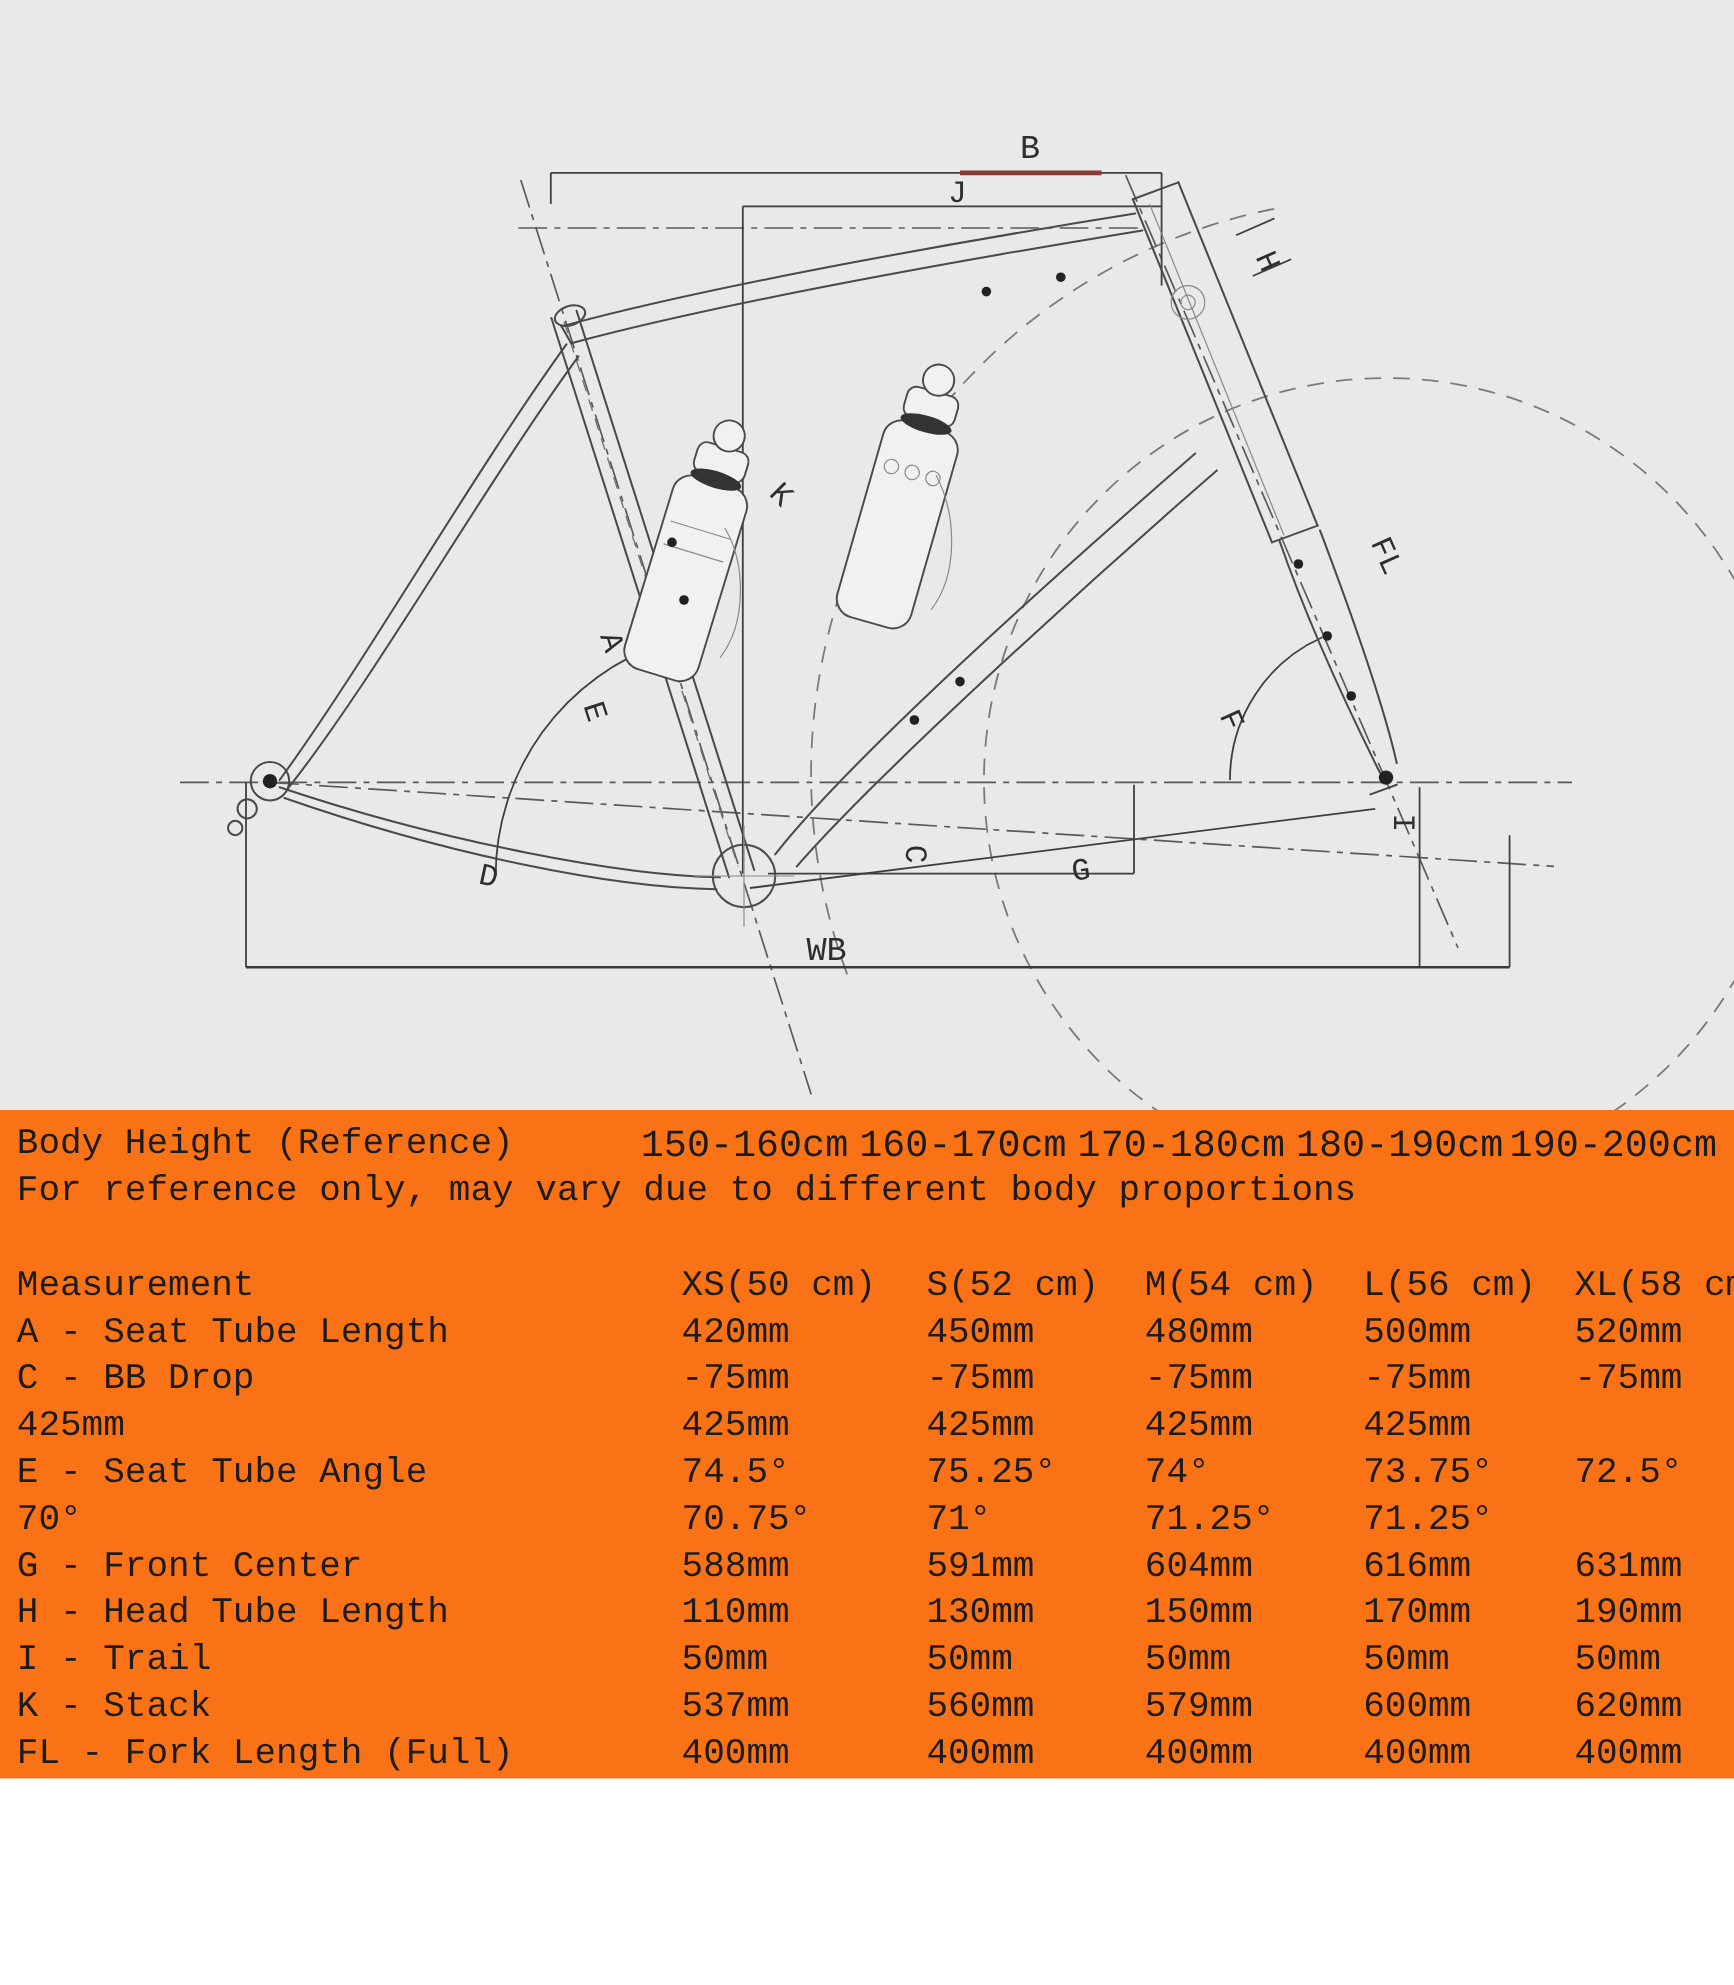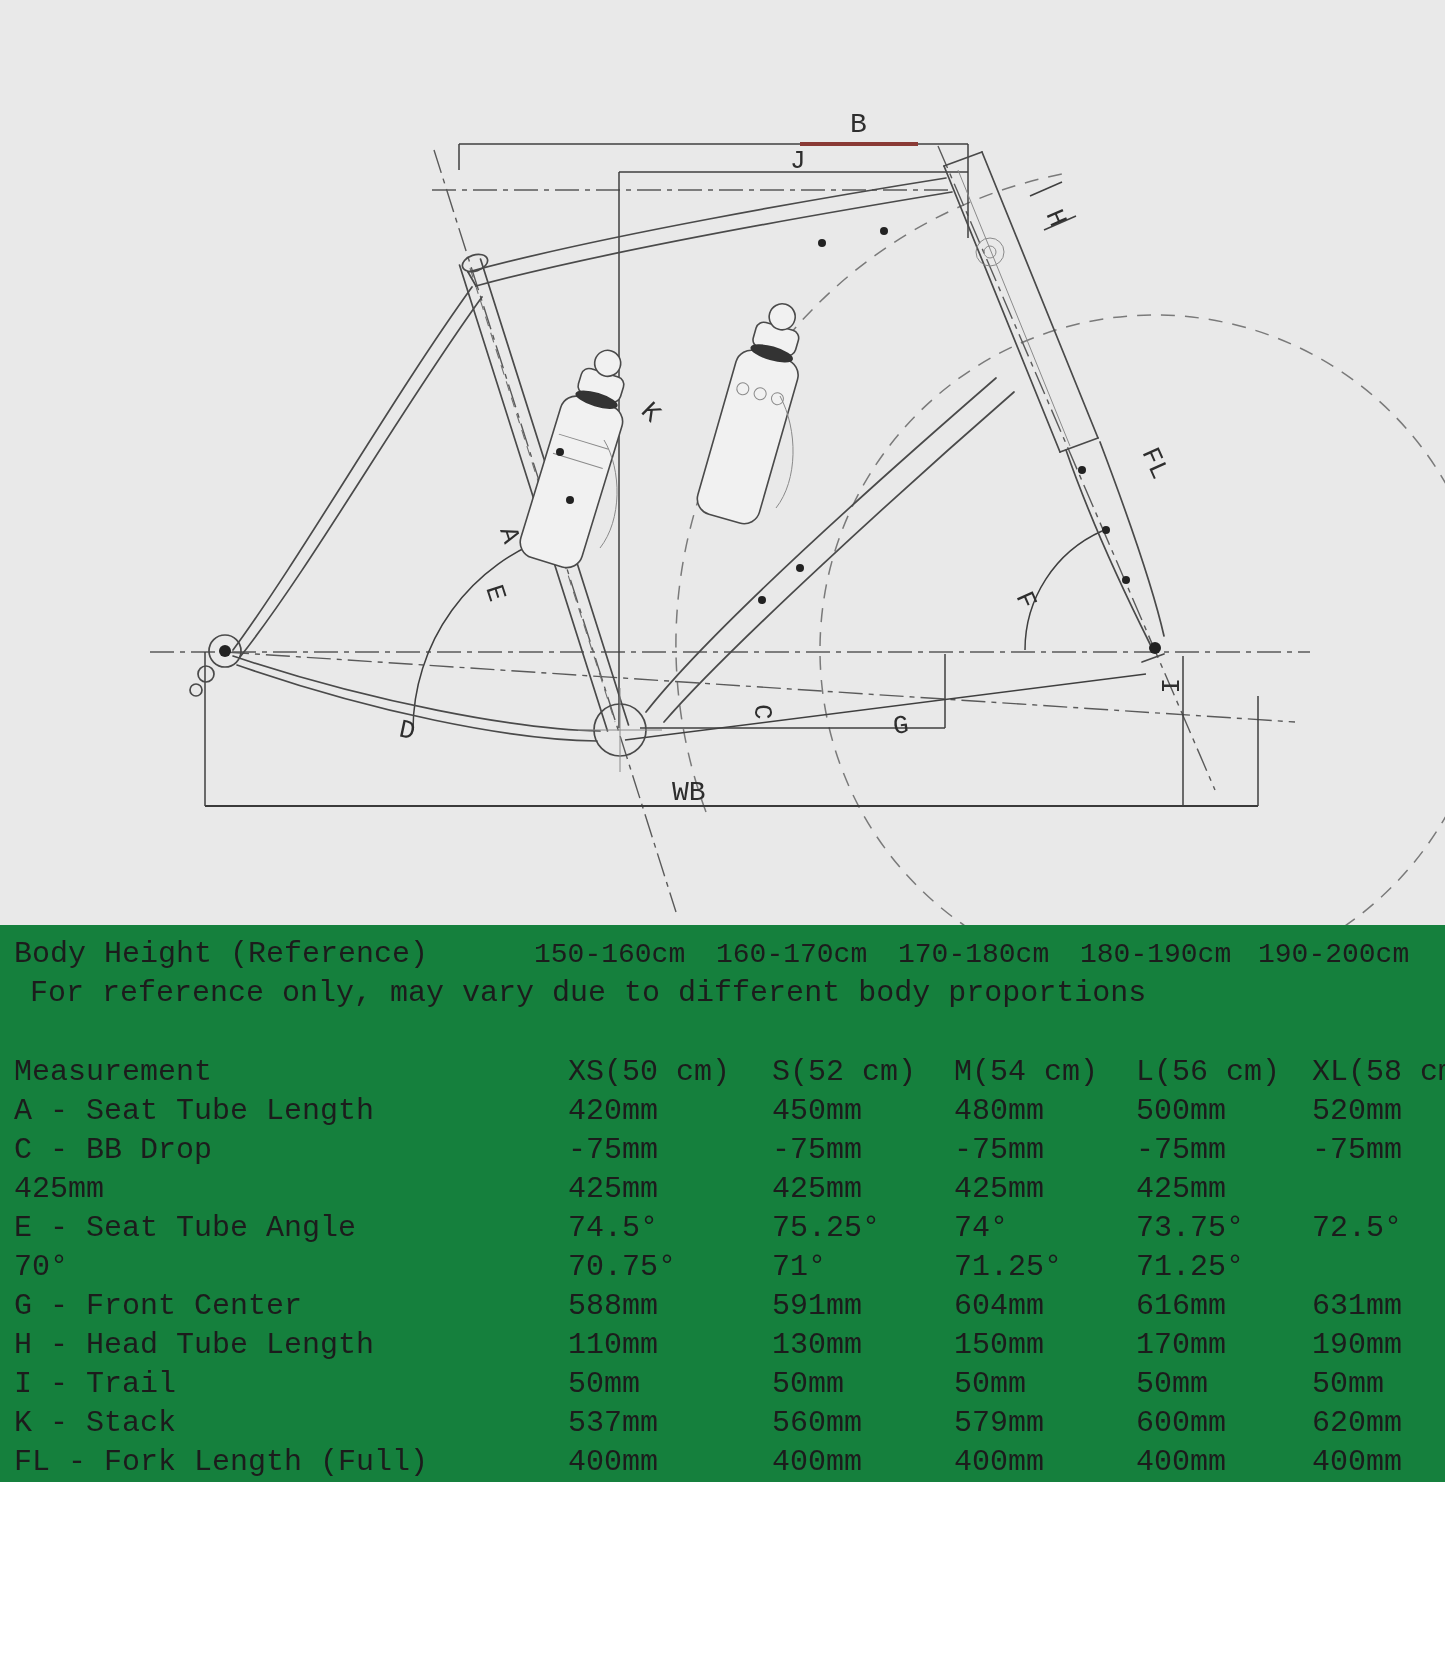--- a/index.html
+++ b/index.html
@@ -14,26 +14,26 @@
   .cline{stroke:#5a5a5a;stroke-width:1.4;fill:none;stroke-dasharray:24 6 5 6;}
   .wheel{stroke:#7a7a7a;stroke-width:1.5;fill:none;stroke-dasharray:14 10;}
   .inner-dash{stroke:#6f6f6f;stroke-width:1.1;fill:none;stroke-dasharray:10 7;}
   .redline{stroke:#8a3a35;stroke-width:4;fill:none;}
   .dlabel{font-family:"Liberation Mono","DejaVu Sans Mono",monospace;font-size:26px;fill:#2e2e2e;}
   .dlabel.big{font-size:28px;}
   .bottle{fill:#f1f1f1;stroke:#4a4a4a;stroke-width:1.6;}
   .bottledark{fill:#333333;stroke:none;}
   .bolt{fill:#222222;stroke:none;}
 
-  #info{position:absolute;top:925px;left:0;width:1445px;background:#15803d;font-size:30px;font-family:Liberation Mono, monospace;}
+  #info{position:absolute;top:925px;left:0;width:1445px;background:#f97316;font-size:30px;font-family:Liberation Mono, monospace;}
   .row{display:grid;grid-template-columns:554px 204px 182px 182px 176px 1fr;
        padding-left:14px;line-height:39px;white-space:nowrap;}
   .row.bh{grid-template-columns:520px 182px 182px 182px 178px 1fr;margin-top:10px;}
-  .row.bh .range{font-size:28px;}
-  .note{padding-left:30px;line-height:39px;white-space:nowrap;}
+  .row.bh .range{font-size:32px;}
+  .note{padding-left:14px;line-height:39px;white-space:nowrap;}
   .spacer{height:40px;}
 </style>
 </head>
 <body>
 
 <div id="page">
 
   <div id="diagram">
     <svg viewBox="0 0 1445 925" aria-hidden="true">
 

